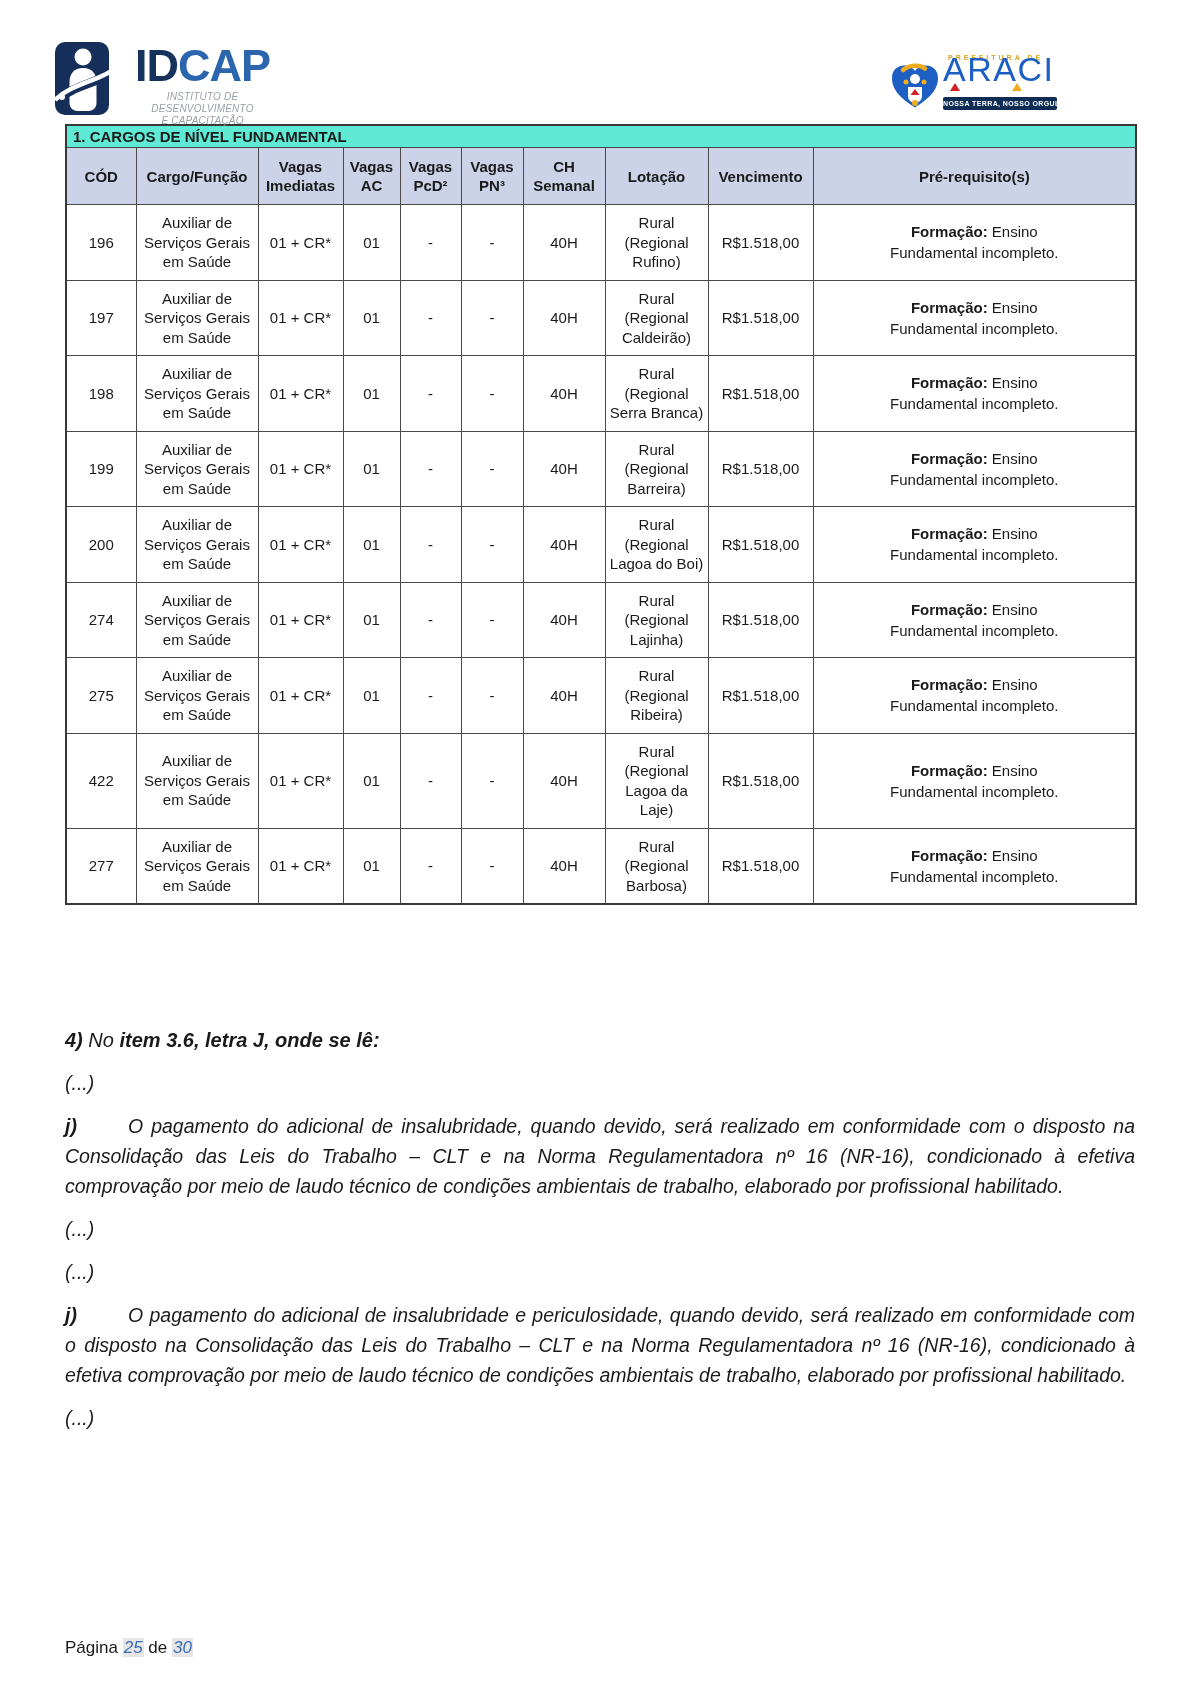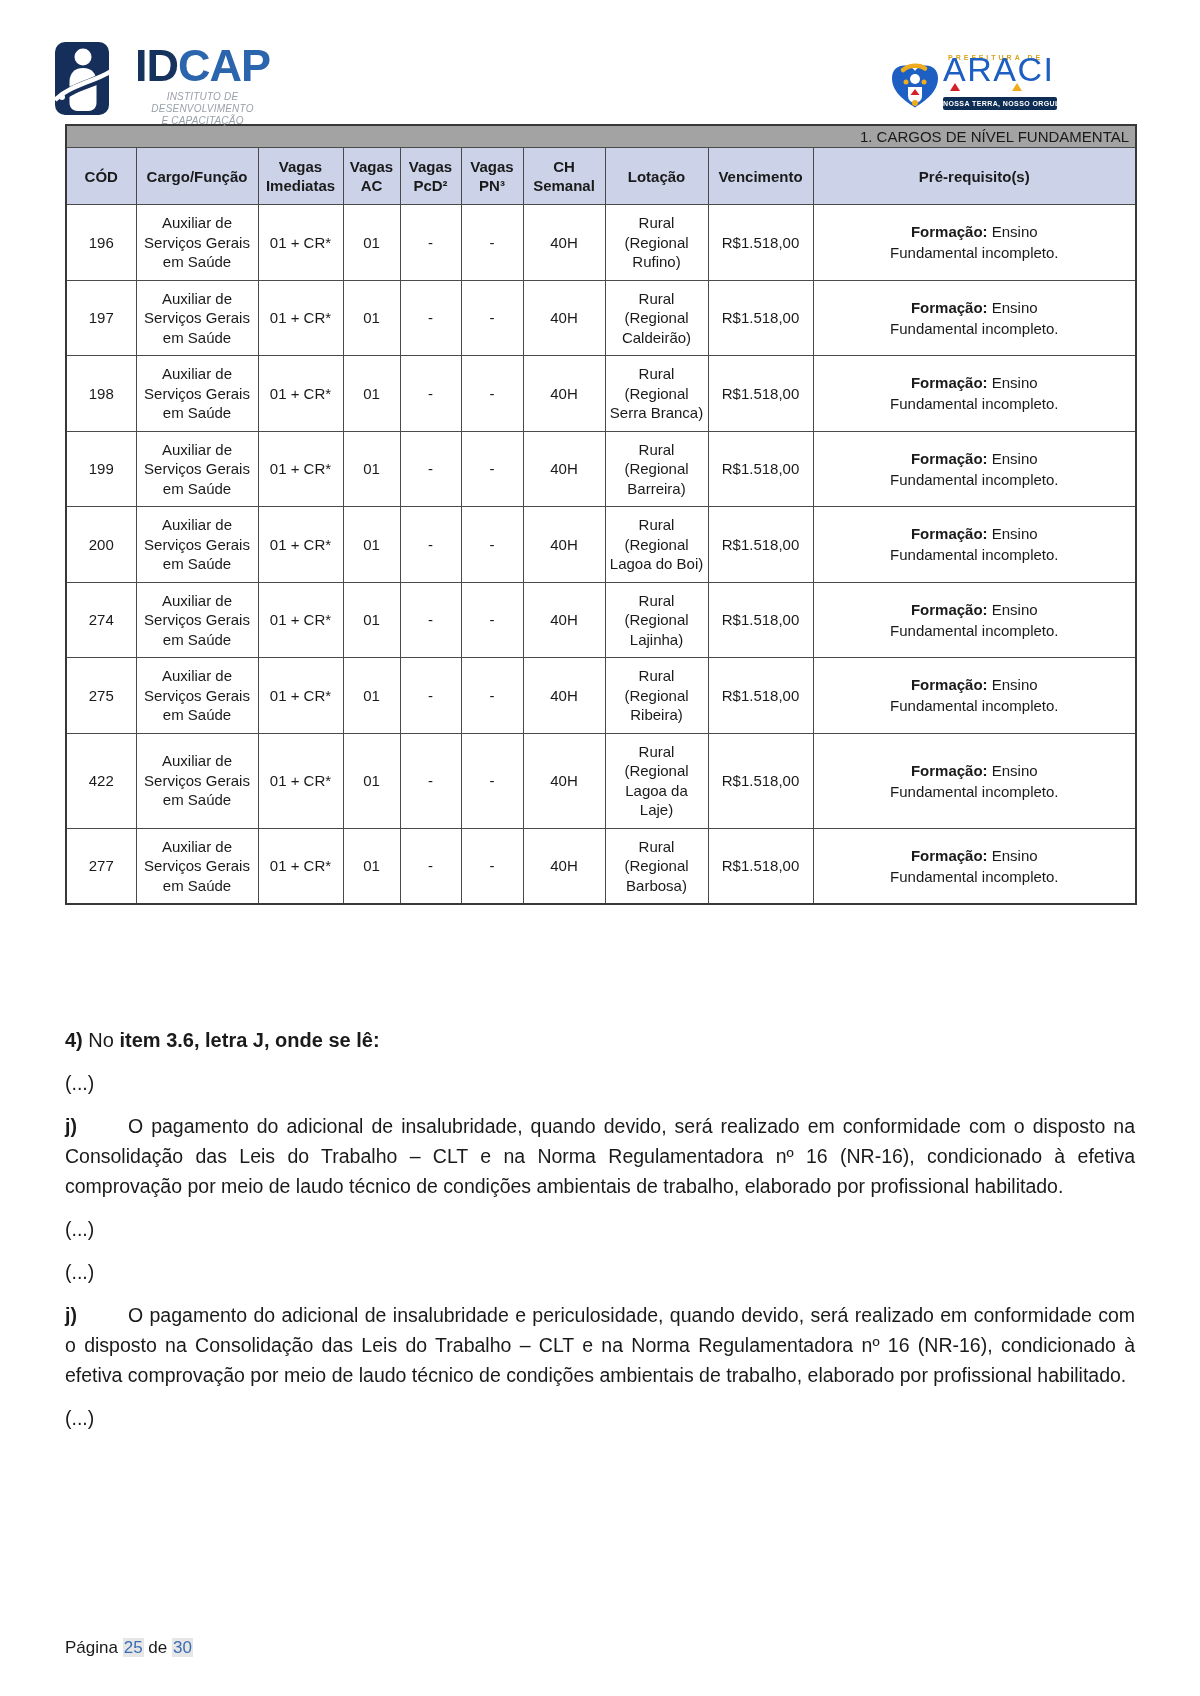--- a/index.html
+++ b/index.html
@@ -23,37 +23,37 @@
   .tri { position:absolute; width:0; height:0; border-left:5px solid transparent; border-right:5px solid transparent; }
   .tri-red { border-bottom:8px solid #d42027; left:62px; top:31px; }
   .tri-yellow { border-bottom:8px solid #f0ac1c; left:124px; top:31px; }
   .araci-bar { position:absolute; left:55px; top:45px; width:114px; height:13px; background:#0e2d55; border-radius:2px; color:#ffffff; font-size:7px; font-weight:bold; letter-spacing:.4px; text-align:center; line-height:13px; white-space:nowrap; }
 
   
   .h-sec3 { margin:70px 0 16px 0; font-size:20px; font-weight:bold; white-space:pre-wrap; }
   .sec4 { margin-top:120px; font-size:19.5px; line-height:30px; }
   .sec4 .h-sec4 { font-weight:bold; white-space:pre-wrap; margin:0 0 13px 0; font-size:20px; }
   .sec4 .h-sec4 .normal { font-weight:normal; }
-  .sec4 p { margin:13px 0; }
+  .sec4 p { margin:13px 0;font-style:italic; }
   .sec4 .just { text-align:justify; }
   .jlabel { font-weight:bold; display:inline-block; width:63px; }
   .leia { font-weight:bold; margin:13px 0; }
 
   
   table.cargos { width:1070px; border-collapse:collapse; table-layout:fixed; border:2px solid #383838; margin-top:0; }
   table.cargos th, table.cargos td { border:1px solid #4a4a4a; }
-  .title-row th { background:#a3a3a3; text-align:right; font-size:15px; font-weight:normal; padding:2px 6px; height:22px; }
+  .title-row th { background:#5eead4; text-align:left; font-size:15px; font-weight:bold; padding:2px 6px; height:22px; }
   .head-row th { background:#ccd3e8; font-size:15px; font-weight:bold; text-align:center; vertical-align:middle; padding:9px 2px; line-height:19px; white-space:pre-line; height:57px; }
   table.cargos td { font-size:15px; text-align:center; vertical-align:middle; padding:8px 3px; line-height:19.5px; }
   td.pre { white-space:pre-line; }
   td.prereq div { line-height:21px; }
 
   
   .footer { position:absolute; left:65px; top:1638px; font-size:17px; white-space:pre-wrap; }
-  .fld { color:#3a6cb4; background:#e6e6e6; padding:0 1px; }
+  .fld { color:#3a6cb4; background:#e6e6e6; padding:0 1px;font-style:italic; }
 </style>
 </head>
 <body>
 
 <div class="page">
 
   <div class="hdr">
 
     <div class="idcap">
       <span>

